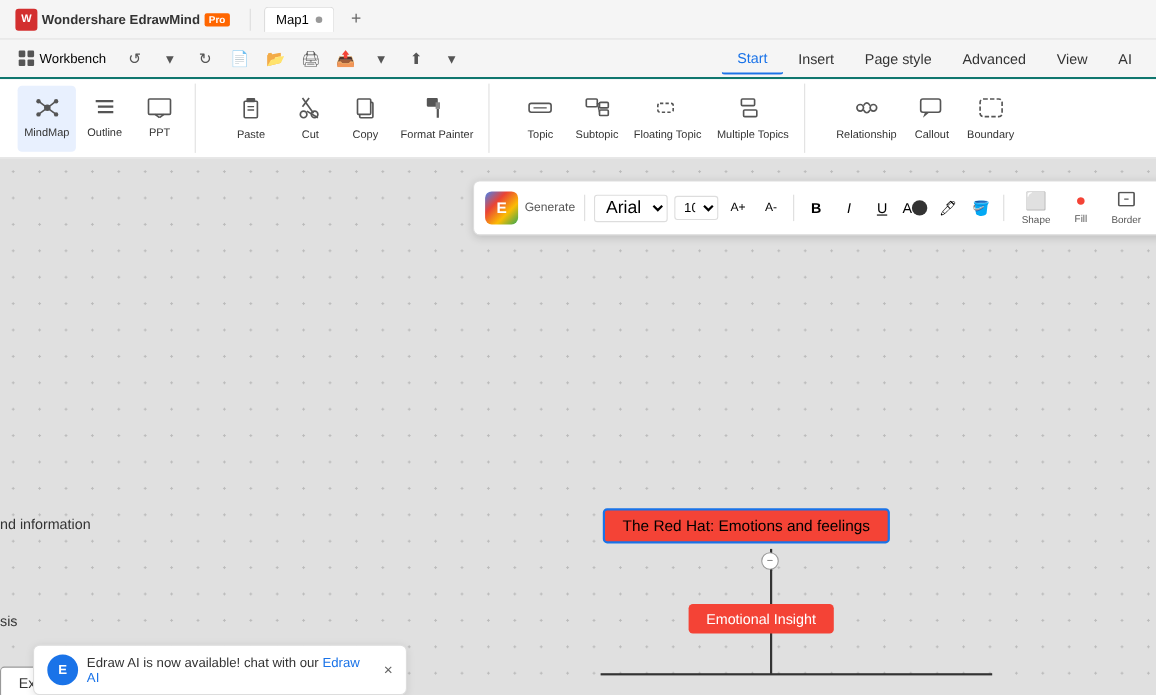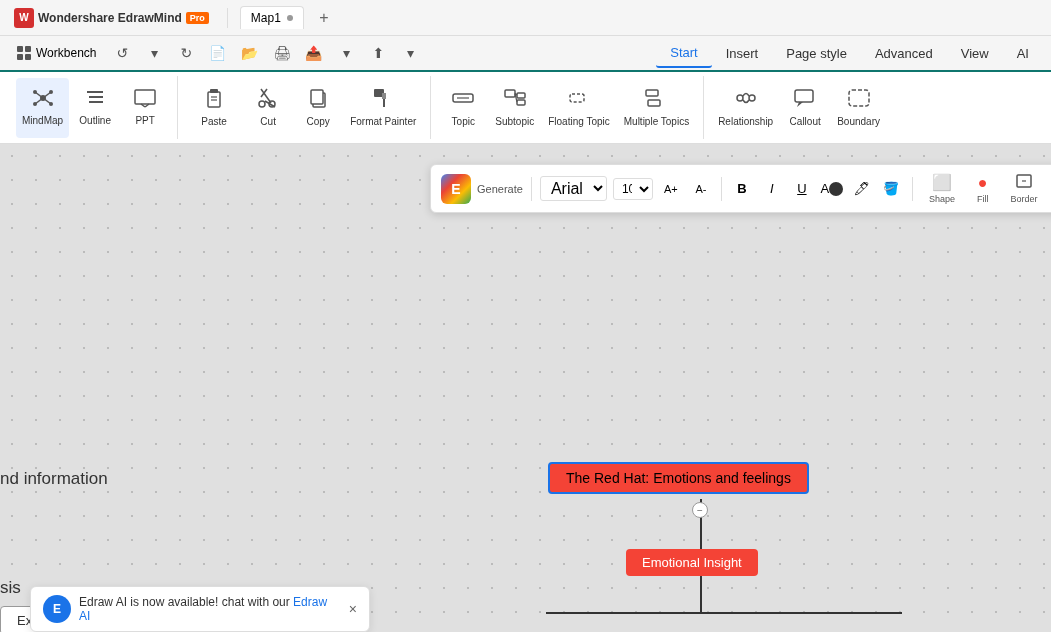--- a/index.html
+++ b/index.html
@@ -28,21 +28,21 @@
     .workbench-icon { width: 16px; height: 16px; }
     .toolbar-icon-btn { display: flex; align-items: center; justify-content: center; width: 28px; height: 28px; border-radius: 3px; cursor: pointer; color: #555; font-size: 14px; }
     .toolbar-icon-btn-arrow { display: flex; align-items: center; }
     .nav-menu { display: flex; align-items: center; gap: 0; margin-left: auto; }
     .nav-item { padding: 6px 14px; font-size: 13px; cursor: pointer; color: #333; border-radius: 3px; }
     .nav-item.active { color: #1a73e8; border-bottom: 2px solid #1a73e8; }
 
     
     .ribbon {
       display: flex; align-items: stretch; height: 72px; background: white;
-      border-bottom: 1px solid #ddd; padding: 4px 8px; gap: 0;
+      border-bottom: 1px solid #ddd; padding: 4px 8px; gap: 14px;
     }
     .ribbon-group { display: flex; align-items: center; gap: 2px; padding: 0 8px; border-right: 1px solid #e0e0e0; }
     .ribbon-group:last-child { border-right: none; }
     .ribbon-btn {
       display: flex; flex-direction: column; align-items: center; justify-content: center;
       min-width: 48px; padding: 4px 6px; border-radius: 4px; cursor: pointer;
       font-size: 10px; color: #333; gap: 2px; height: 60px;
     }
     .ribbon-btn.selected { background: #e8f0fe; }
     .ribbon-btn-icon { font-size: 20px; color: #555; }
@@ -95,21 +95,21 @@
       position: absolute; background: #333;
     }
     .connector-v { width: 2px; }
     .connector-h { height: 2px; }
     .collapse-btn {
       position: absolute; width: 16px; height: 16px; background: white; border: 1px solid #999;
       border-radius: 50%; display: flex; align-items: center; justify-content: center;
       font-size: 10px; color: #666; cursor: pointer;
     }
     .node-text {
-      position: absolute; color: #333; font-size: 17px;
+      position: absolute; color: #333; font-size: 13px;
     }
     .node-box {
       position: absolute; background: white; border: 1px solid #999;
       padding: 6px 16px; border-radius: 4px; font-size: 13px; color: #333;
     }
 
     
     .notification-bar {
       position: absolute; bottom: 0; left: 30px;
       background: white; border: 1px solid #ddd; border-radius: 6px;
@@ -398,21 +398,21 @@
     <span>The Red Hat: Emotions and feelings</span>
   </div>
 
   <div class="node-red-noborder" style="left:626px; top:405px;">
     <span>Emotional Insight</span>
   </div>
 
   <div class="node-text" style="left:0; top:325px;">
     <span>nd information</span>
   </div>
-  <div class="node-text" style="left:0; top:434px;">
+  <div class="node-text" style="left:0; top:413px;">
     <span>sis</span>
   </div>
 
   <div class="node-box" style="left:0; top:462px;">
     <span>Examining all available evidence and data</span>
   </div>
 
   <div class="notification-bar">
     <div class="notif-logo">E</div>
     <span>

